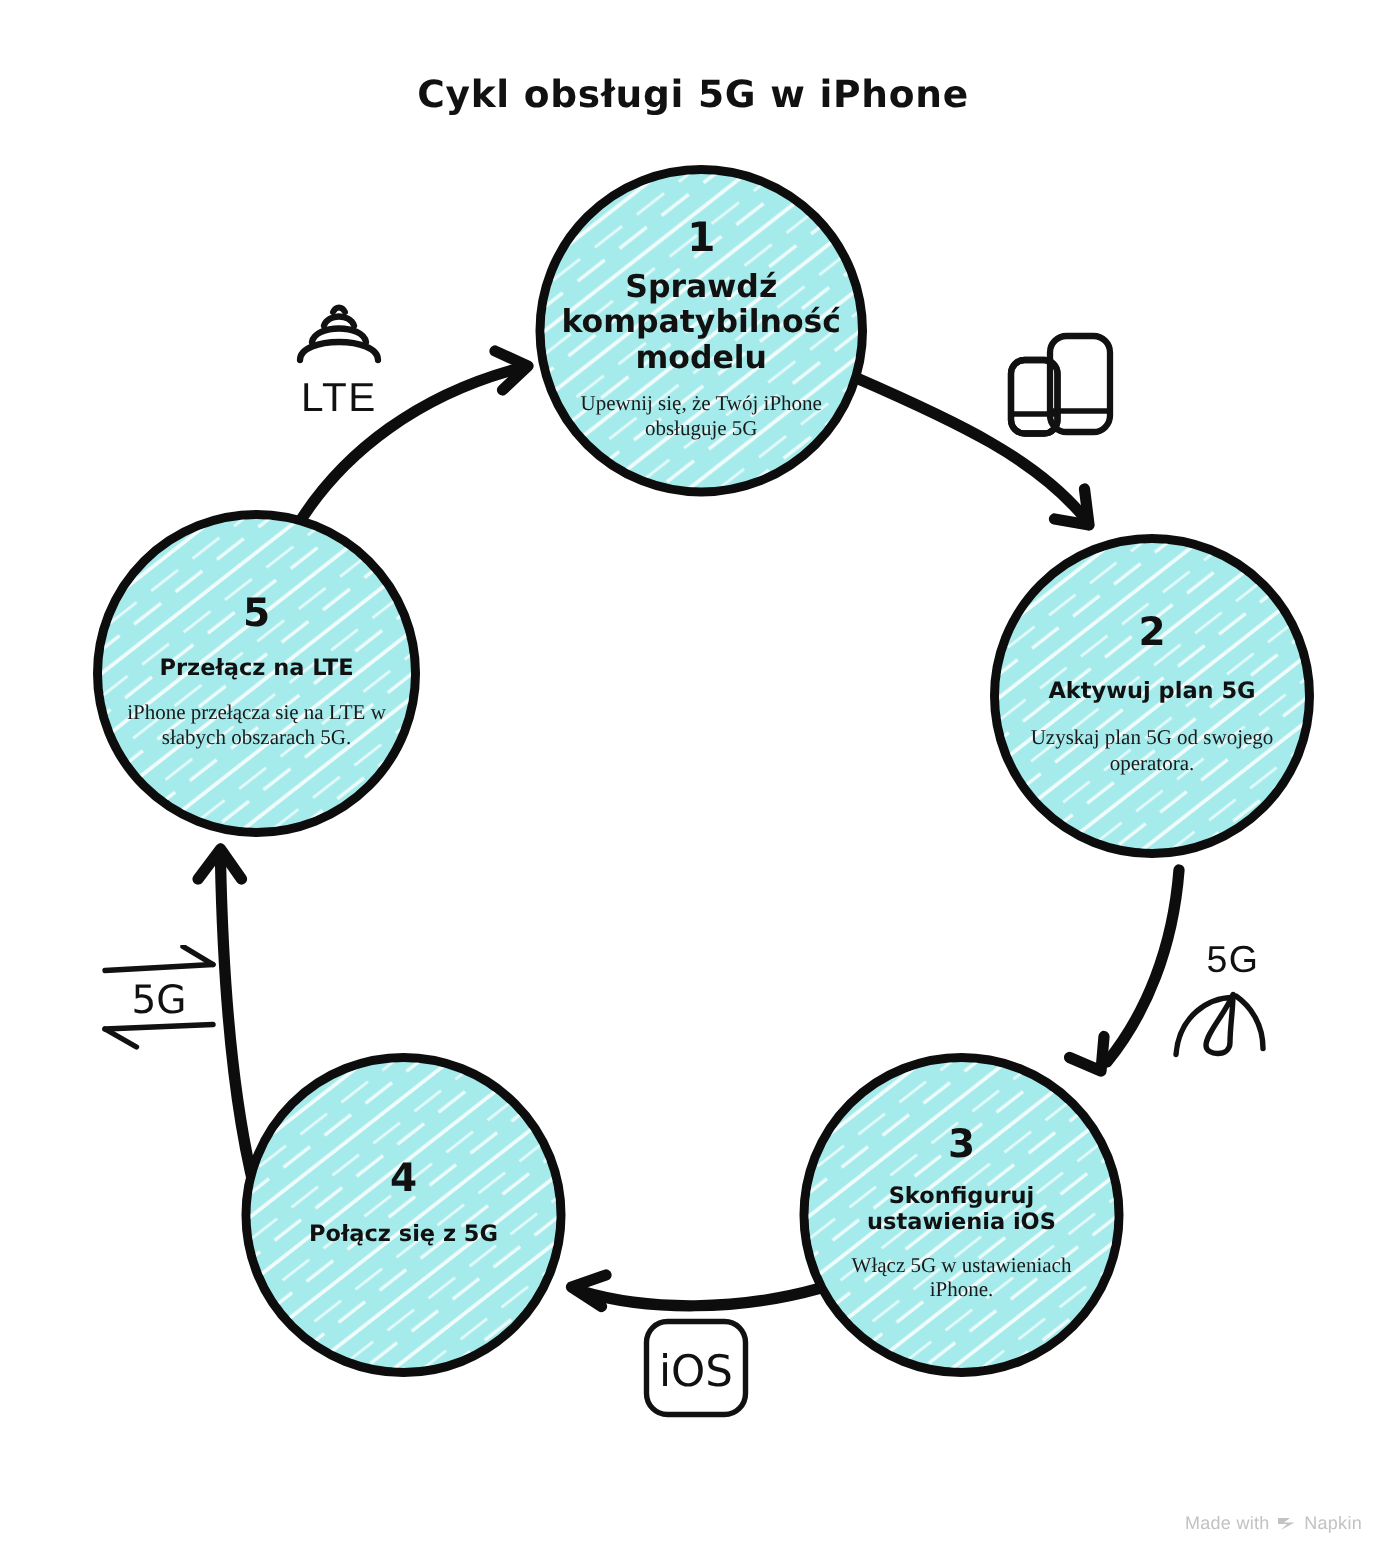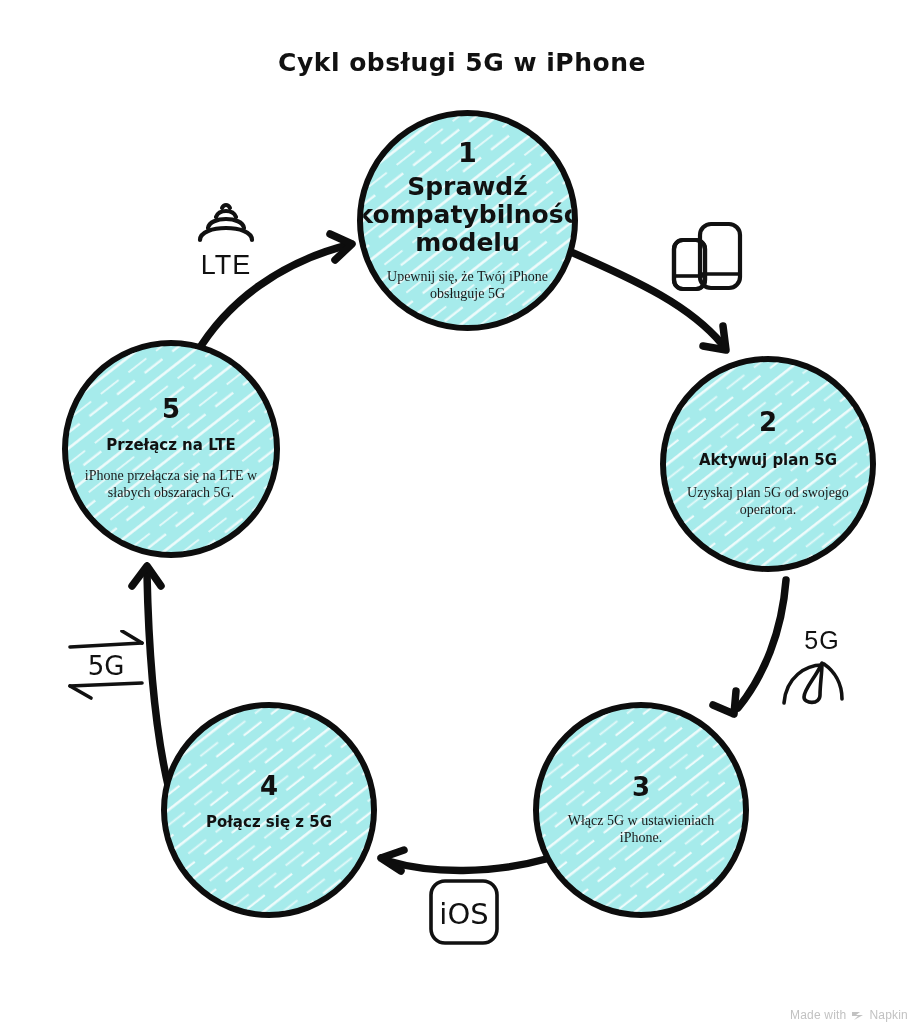--- a/index.html
+++ b/index.html
@@ -75,21 +75,21 @@
   }
   .node-desc {
     font-family: Liberation Serif, serif;
     color: #1a1a1a;
     line-height: 1.2;
   }
 
   
   .node.n1 { left: 357px; top: 110px;  width: 221px; height: 221px; }
   .node.n1 .node-num   { font-size: 27px; margin-bottom: 6px; }
-  .node.n1 .node-title { font-size: 25px; margin-bottom: 12px; }
+  .node.n1 .node-title { font-size: 21px; margin-bottom: 12px; }
   .node.n1 .node-desc  { font-size: 14px; }
 
   .node.n2 { left: 660px; top: 356px;  width: 216px; height: 216px; }
   .node.n2 .node-num   { font-size: 26px; margin-bottom: 16px; }
   .node.n2 .node-title { font-size: 15px; margin-bottom: 16px; }
   .node.n2 .node-desc  { font-size: 14px; }
 
   .node.n3 { left: 533px; top: 702px;  width: 216px; height: 216px; }
   .node.n3 .node-num   { font-size: 26px; margin-bottom: 12px; }
   .node.n3 .node-title { font-size: 15px; margin-bottom: 14px; }
@@ -209,20 +209,21 @@
     <div class="node-desc">Uzyskaj plan 5G od swojego operatora.</div>
   </div>
 </div>
 
 <div class="node n3">
   <svg class="hatch" viewBox="0 0 240 240" preserveAspectRatio="none">
     <circle cx="120" cy="120" r="118" fill="url(#sketchHatch)"></circle>
   </svg>
   <div class="node-inner">
     <div class="node-num">3</div>
+    <div class="node-title">Skonfiguruj ustawienia iOS</div>
     <div class="node-desc">Włącz 5G w ustawieniach iPhone.</div>
   </div>
 </div>
 
 <div class="node n4">
   <svg class="hatch" viewBox="0 0 240 240" preserveAspectRatio="none">
     <circle cx="120" cy="120" r="118" fill="url(#sketchHatch)"></circle>
   </svg>
   <div class="node-inner">
     <div class="node-num">4</div>

